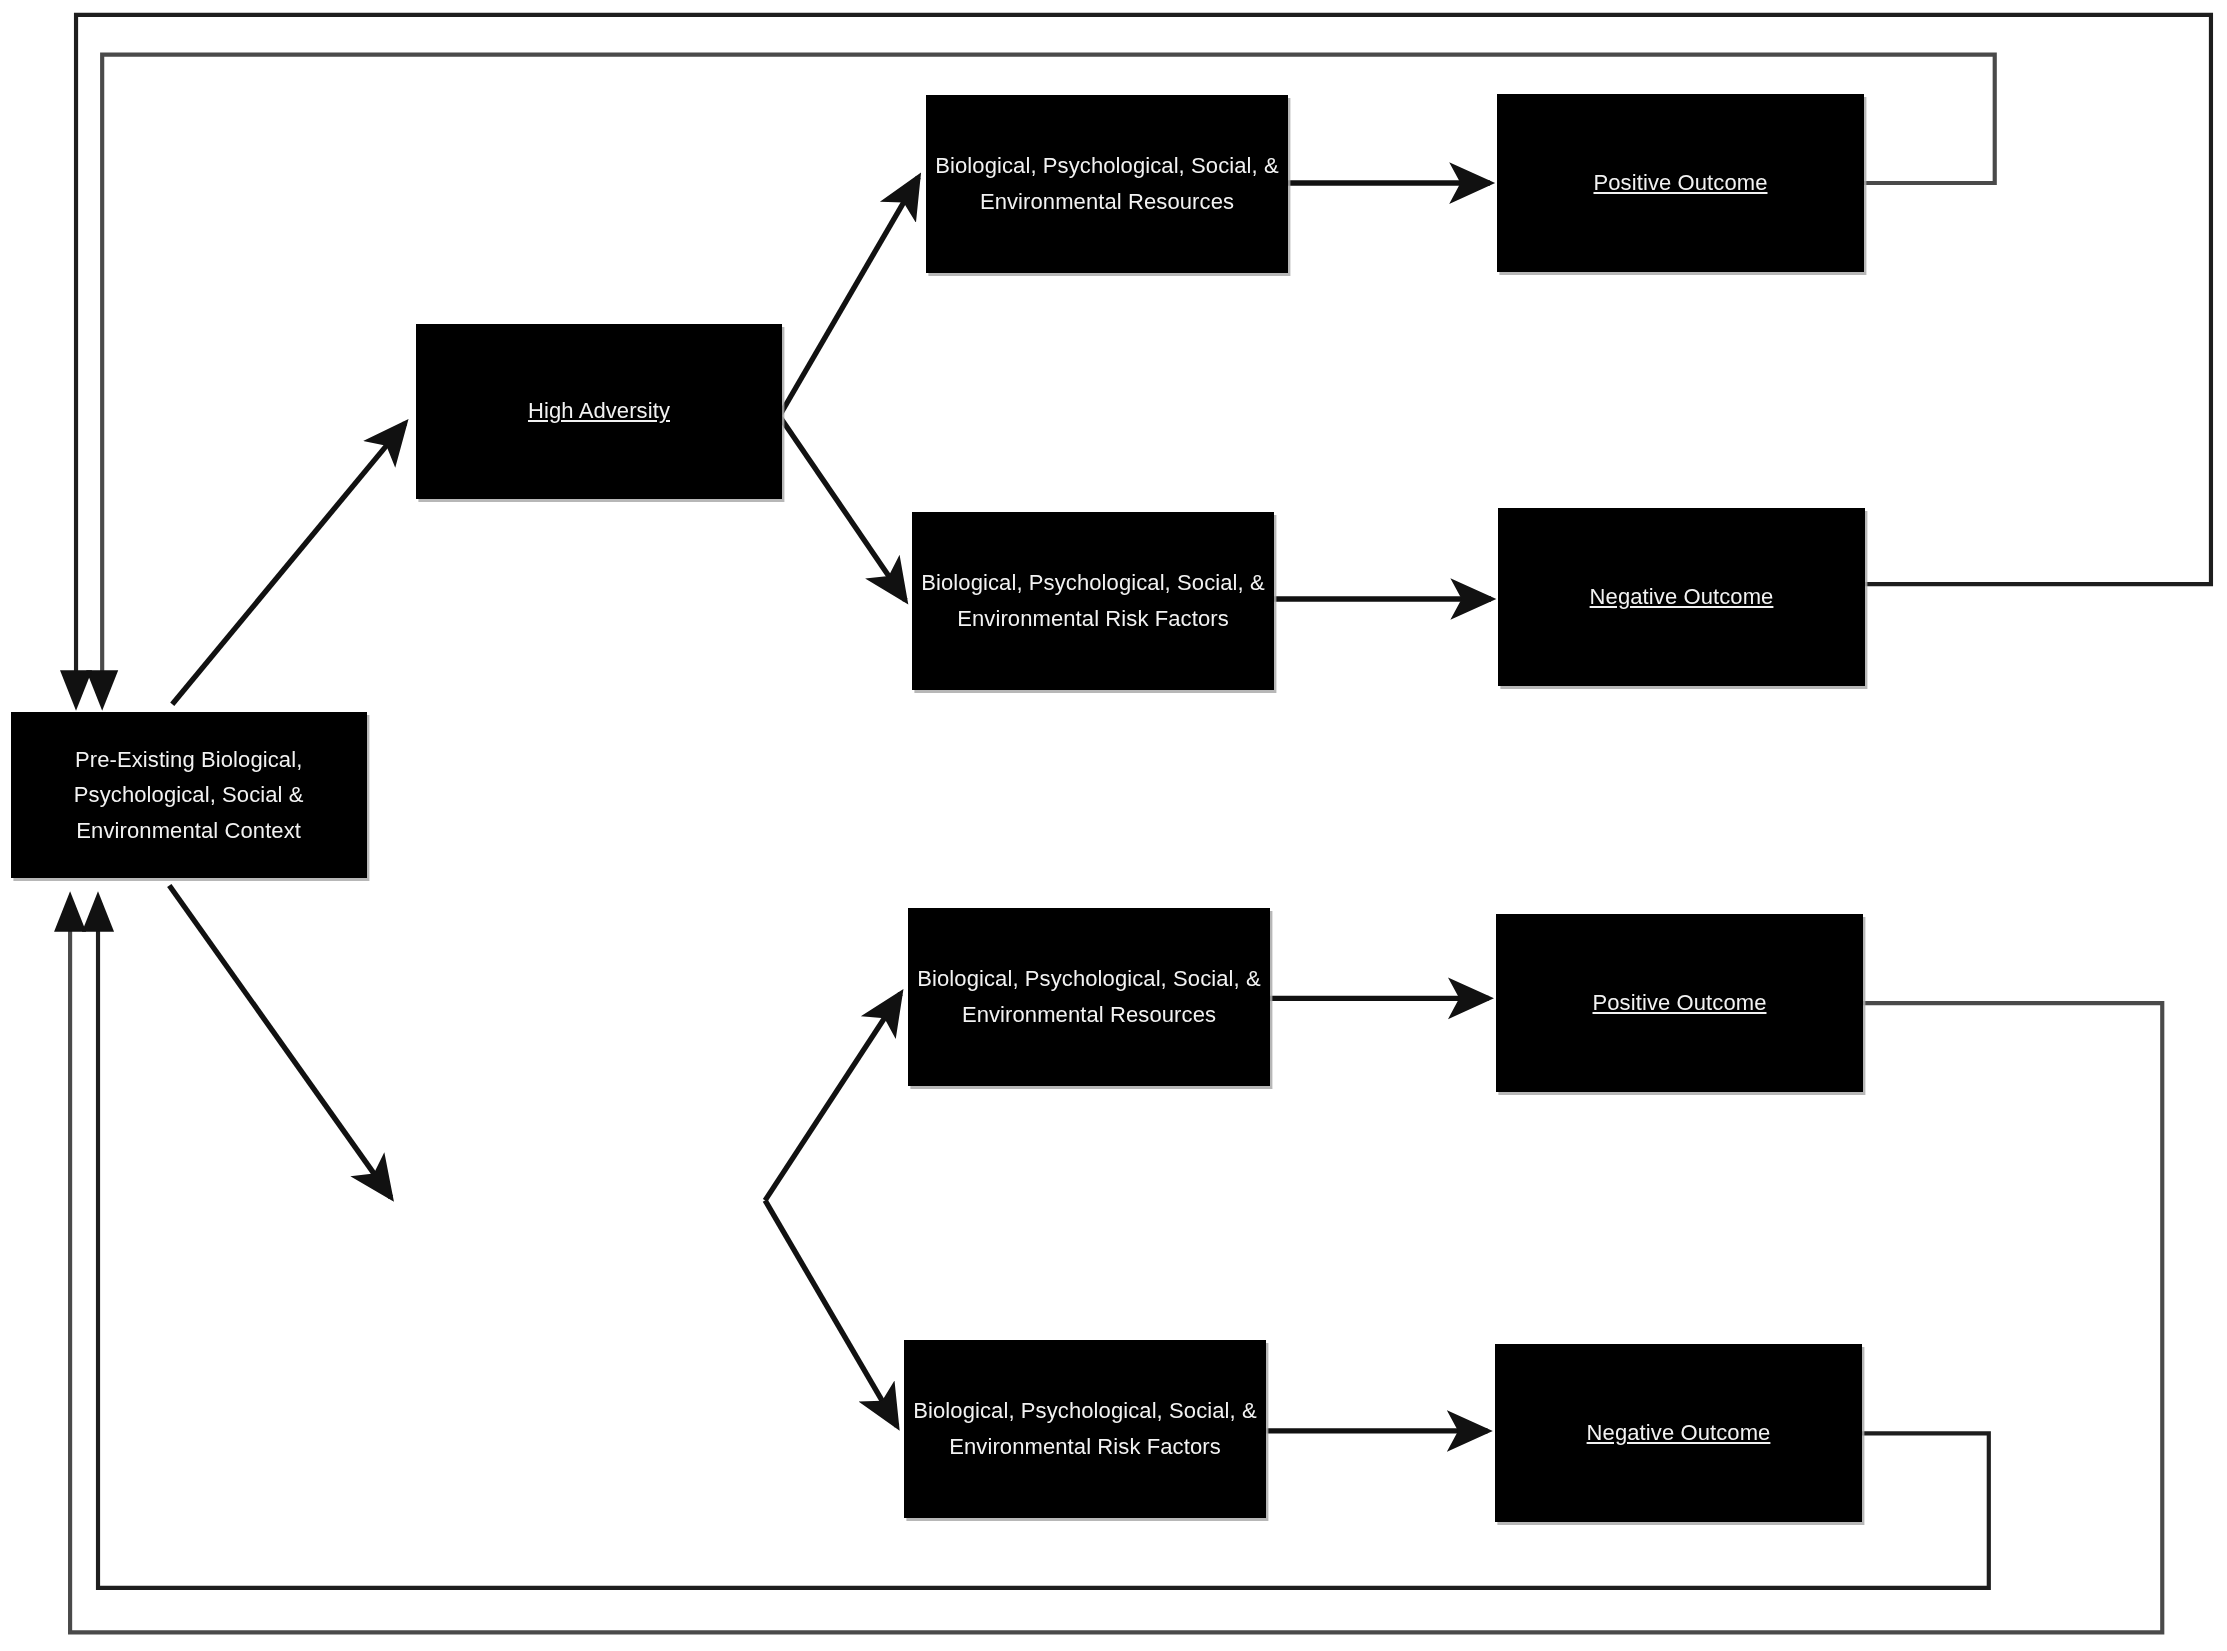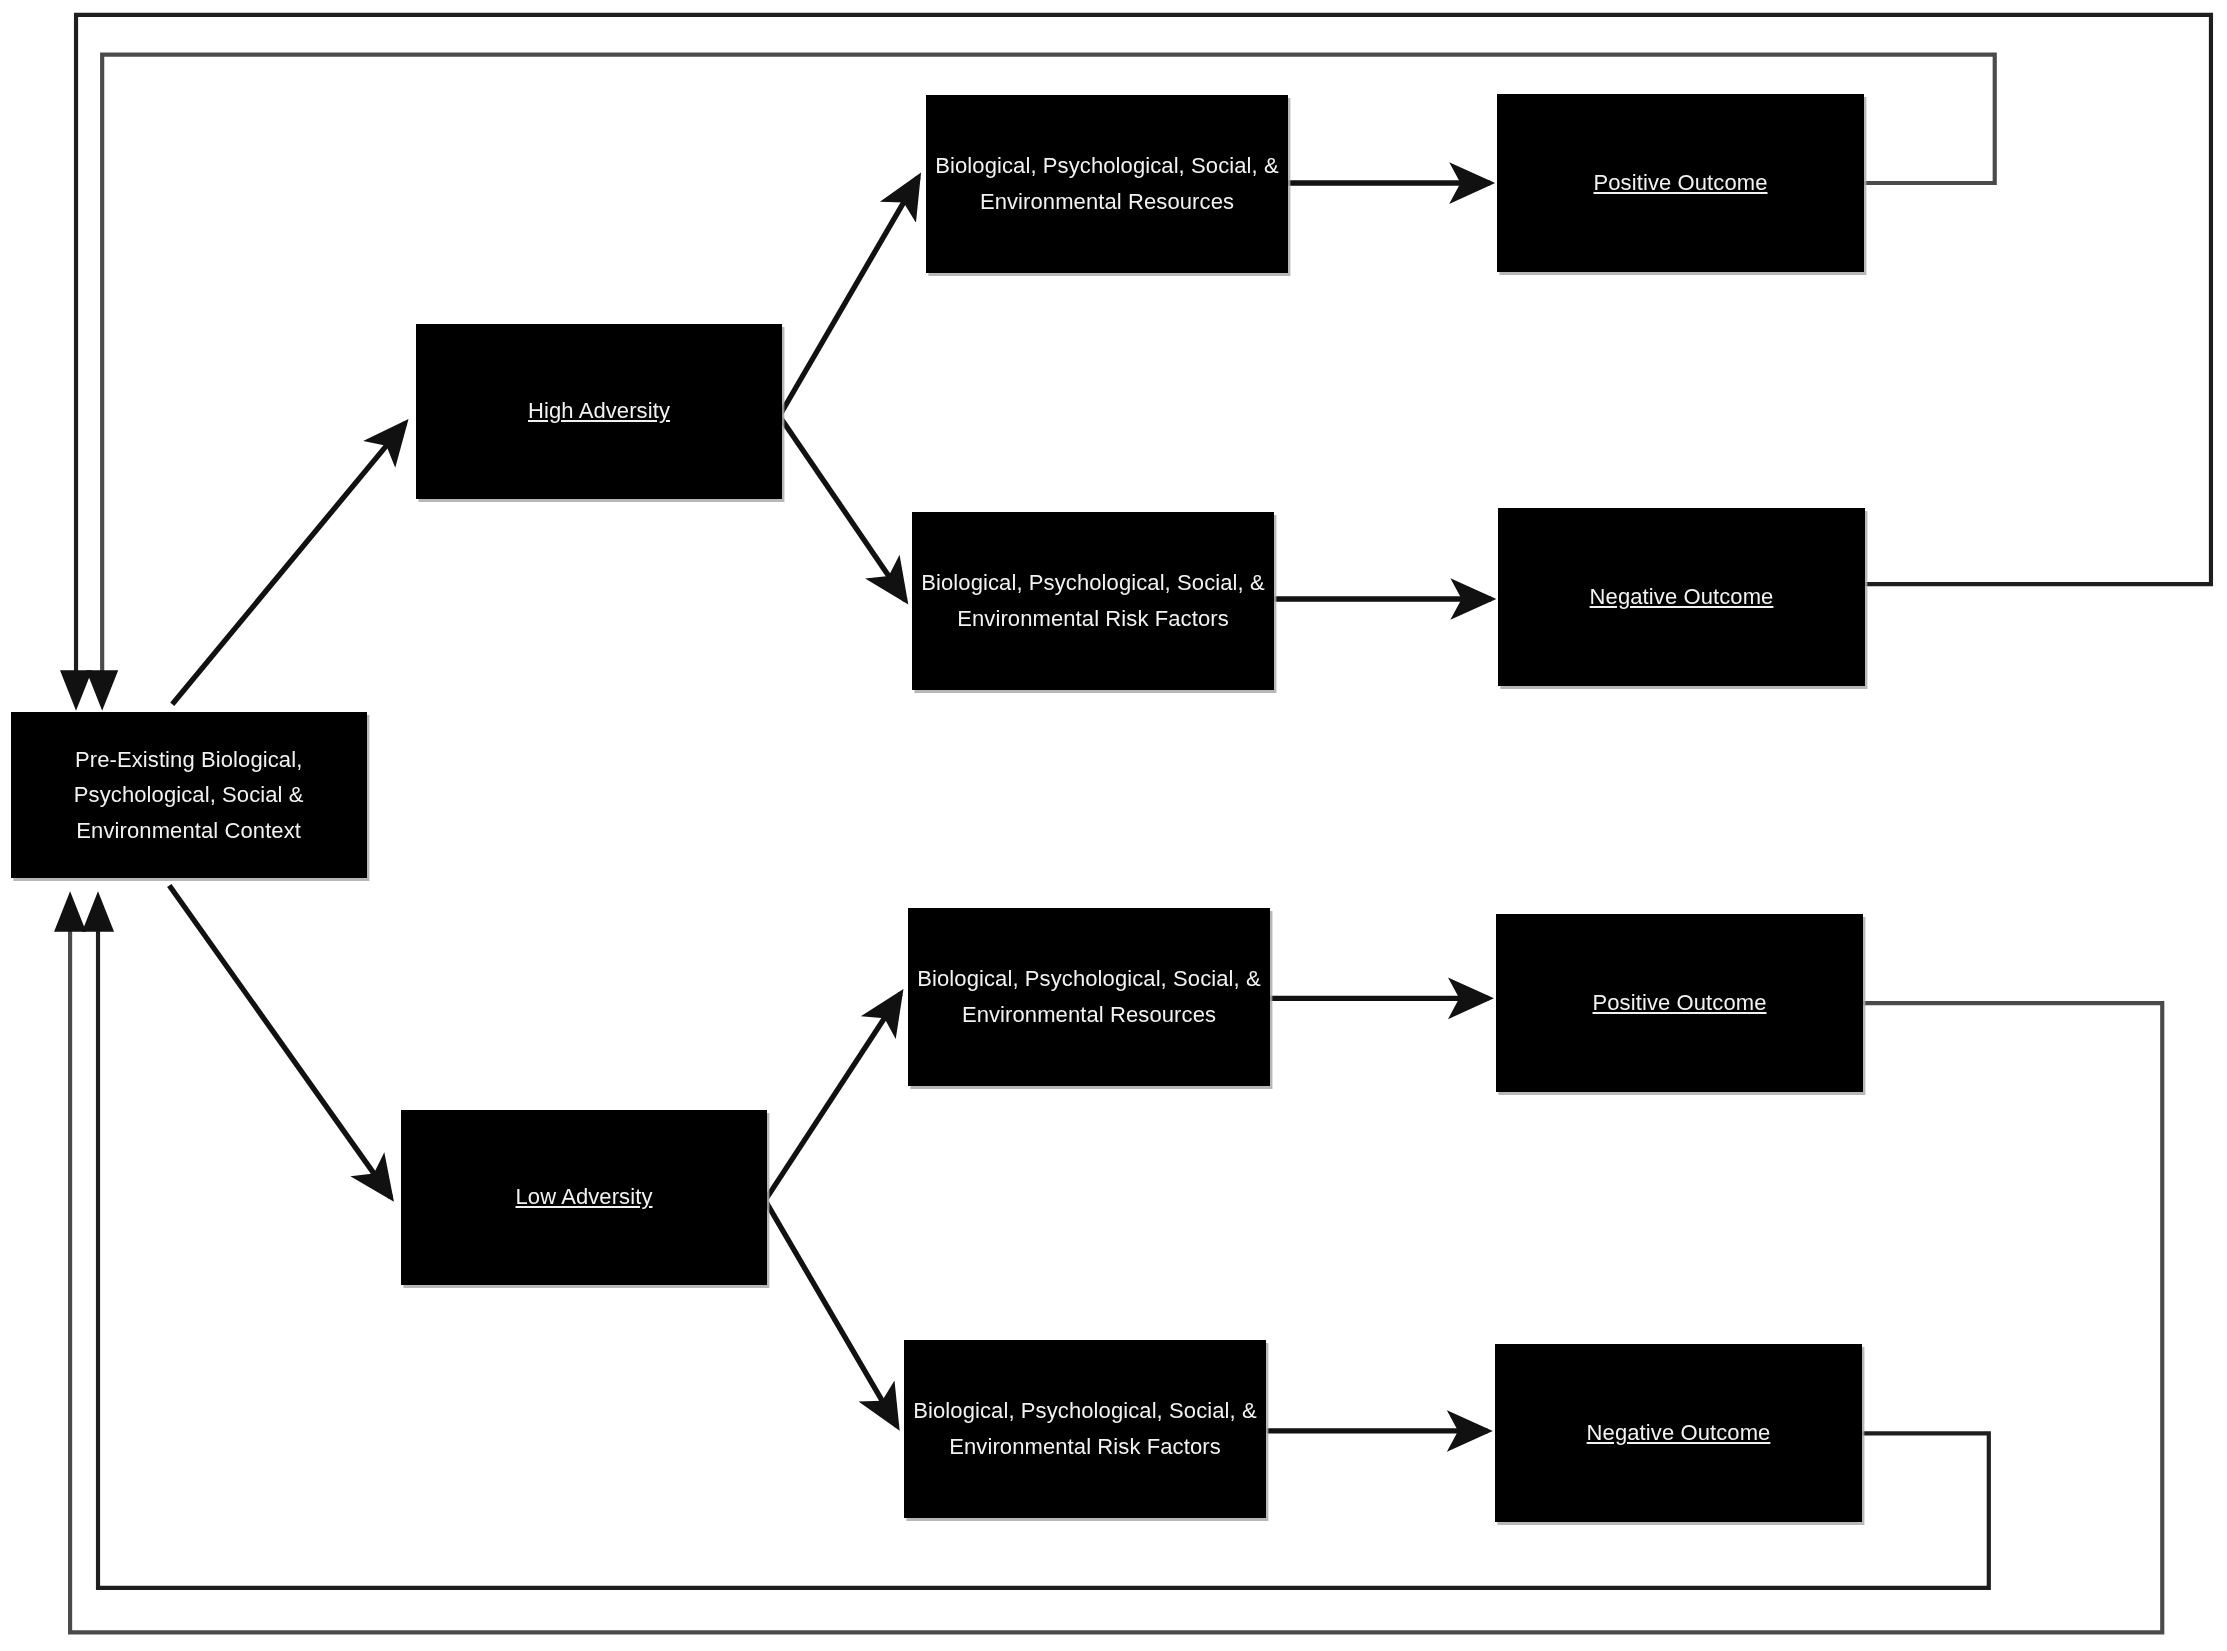--- a/index.html
+++ b/index.html
@@ -104,23 +104,20 @@
   </svg>
 
   <div class="node-box" style="left:416px; top:324px; width:366px; height:175px;">
     <span class="node-label single">High Adversity</span>
   </div>
 
   <div class="node-box" style="left:10.7px; top:712px; width:356px; height:166px;">
     <span class="node-label">Pre-Existing Biological, Psychological, Social &amp; Environmental Context</span>
   </div>
 
-  <div class="node-box" style="left:401px; top:1110px; width:366px; height:175px;">
-    <span class="node-label single">Low Adversity</span>
-  </div>
 
   <div class="node-box" style="left:926px; top:95px; width:362px; height:178px;">
     <span class="node-label">Biological, Psychological, Social, &amp; Environmental Resources</span>
   </div>
 
   <div class="node-box" style="left:912px; top:512px; width:362px; height:178px;">
     <span class="node-label">Biological, Psychological, Social, &amp; Environmental Risk Factors</span>
   </div>
 
   <div class="node-box" style="left:908px; top:908px; width:362px; height:178px;">

